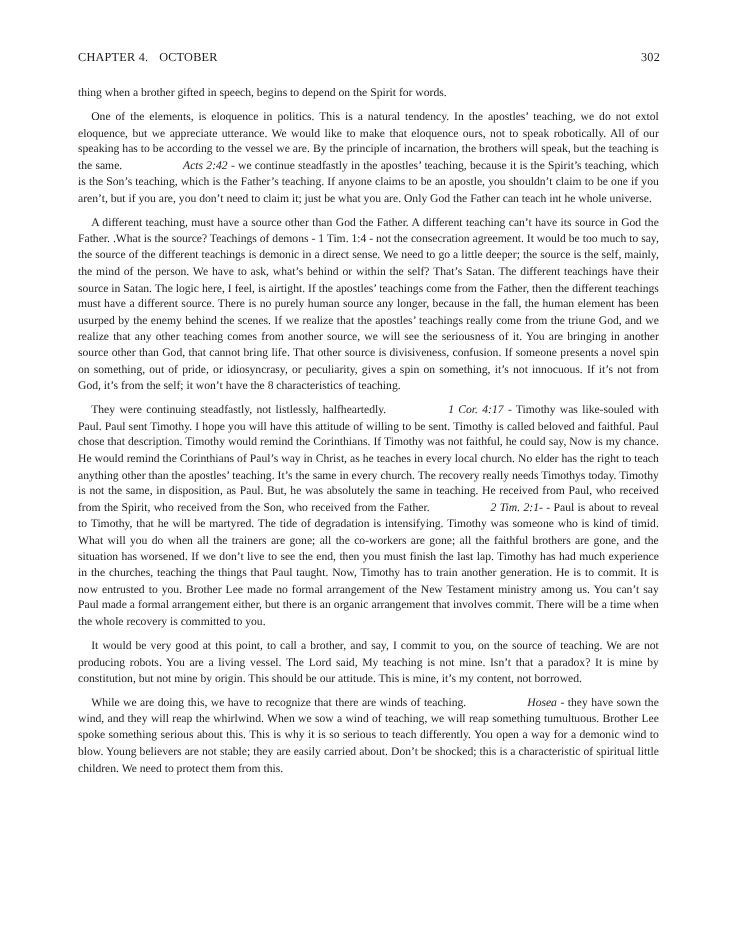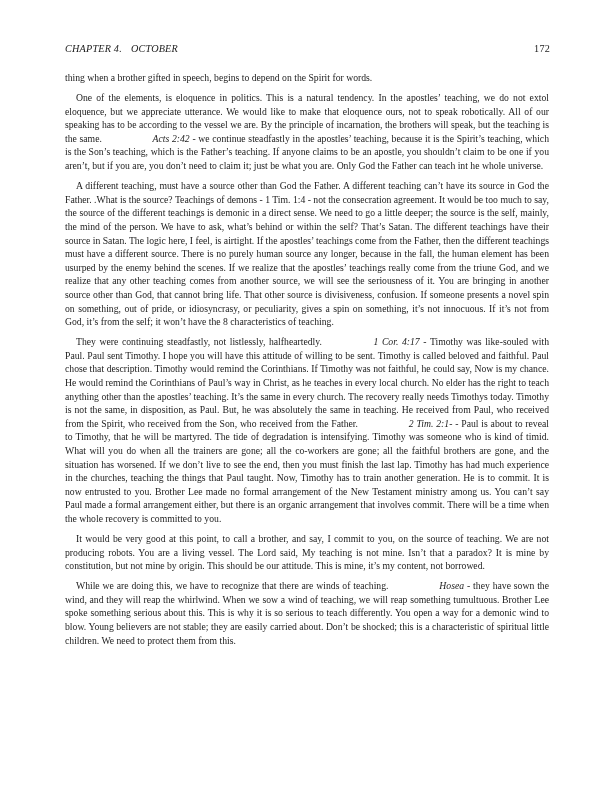--- a/index.html
+++ b/index.html
@@ -21,21 +21,21 @@
     position: absolute;
     top: 43px;
     left: 65px;
     right: 62px;
     display: flex;
     justify-content: space-between;
     align-items: baseline;
     font-size: 10.2px;
     letter-spacing: 0.2px;
   }
-  .rh-left { font-style: italic; }
+  .rh-left { }
   .rh-left .month { margin-left: 9px; }
   .rh-right { font-style: normal; }
   .body-text {
     position: absolute;
     top: 71px;
     left: 65px;
     right: 63px;
     font-size: 9.7px;
     line-height: 13.6px;
     text-align: justify;
@@ -50,21 +50,21 @@
 </style>
 </head>
 <body>
 
 <div class="page">
 
   <header class="running-header">
     <div class="rh-left">
       <span class="chapter">CHAPTER 4.</span><span class="month">OCTOBER</span>
     </div>
-    <div class="rh-right">172</div>
+    <div class="rh-right">302</div>
   </header>
 
   <main class="body-text">
 
   <p class="no-indent"><span>thing when a brother gifted in speech, begins to depend on the Spirit for words.</span></p>
       <p><span>One of the elements, is eloquence in politics. This is a natural tendency. In the apostles’ teaching, we do not extol eloquence, but we appreciate utterance. We would like to make that eloquence ours, not to speak robotically. All of our speaking has to be according to the vessel we are. By the principle of incarnation, the brothers will speak, but the teaching is the same. </span><em>Acts 2:42</em><span> - we continue steadfastly in the apostles’ teaching, because it is the Spirit’s teaching, which is the Son’s teaching, which is the Father’s teaching. If anyone claims to be an apostle, you shouldn’t claim to be one if you aren’t, but if you are, you don’t need to claim it; just be what you are. Only God the Father can teach int he whole universe.</span></p>
       <p><span>A different teaching, must have a source other than God the Father. A different teaching can’t have its source in God the Father. .What is the source? Teachings of demons - 1 Tim. 1:4 - not the consecration agreement. It would be too much to say, the source of the different teachings is demonic in a direct sense. We need to go a little deeper; the source is the self, mainly, the mind of the person. We have to ask, what’s behind or within the self? That’s Satan. The different teachings have their source in Satan. The logic here, I feel, is airtight. If the apostles’ teachings come from the Father, then the different teachings must have a different source. There is no purely human source any longer, because in the fall, the human element has been usurped by the enemy behind the scenes. If we realize that the apostles’ teachings really come from the triune God, and we realize that any other teaching comes from another source, we will see the seriousness of it. You are bringing in another source other than God, that cannot bring life. That other source is divisiveness, confusion. If someone presents a novel spin on something, out of pride, or idiosyncrasy, or peculiarity, gives a spin on something, it’s not innocuous. If it’s not from God, it’s from the self; it won’t have the 8 characteristics of teaching.</span></p>
       <p><span>They were continuing steadfastly, not listlessly, halfheartedly. </span><em>1 Cor. 4:17</em><span> - Timothy was like-souled with Paul. Paul sent Timothy. I hope you will have this attitude of willing to be sent. Timothy is called beloved and faithful. Paul chose that description. Timothy would remind the Corinthians. If Timothy was not faithful, he could say, Now is my chance. He would remind the Corinthians of Paul’s way in Christ, as he teaches in every local church. No elder has the right to teach anything other than the apostles’ teaching. It’s the same in every church. The recovery really needs Timothys today. Timothy is not the same, in disposition, as Paul. But, he was absolutely the same in teaching. He received from Paul, who received from the Spirit, who received from the Son, who received from the Father. </span><em>2 Tim. 2:1-</em><span> - Paul is about to reveal to Timothy, that he will be martyred. The tide of degradation is intensifying. Timothy was someone who is kind of timid. What will you do when all the trainers are gone; all the co-workers are gone; all the faithful brothers are gone, and the situation has worsened. If we don’t live to see the end, then you must finish the last lap. Timothy has had much experience in the churches, teaching the things that Paul taught. Now, Timothy has to train another generation. He is to commit. It is now entrusted to you. Brother Lee made no formal arrangement of the New Testament ministry among us. You can’t say Paul made a formal arrangement either, but there is an organic arrangement that involves commit. There will be a time when the whole recovery is committed to you.</span></p>
       <p><span>It would be very good at this point, to call a brother, and say, I commit to you, on the source of teaching. We are not producing robots. You are a living vessel. The Lord said, My teaching is not mine. Isn’t that a paradox? It is mine by constitution, but not mine by origin. This should be our attitude. This is mine, it’s my content, not borrowed.</span></p>
       <p><span>While we are doing this, we have to recognize that there are winds of teaching. </span><em>Hosea</em><span> - they have sown the wind, and they will reap the whirlwind. When we sow a wind of teaching, we will reap something tumultuous. Brother Lee spoke something serious about this. This is why it is so serious to teach differently. You open a way for a demonic wind to blow. Young believers are not stable; they are easily carried about. Don’t be shocked; this is a characteristic of spiritual little children. We need to protect them from this.</span></p>

